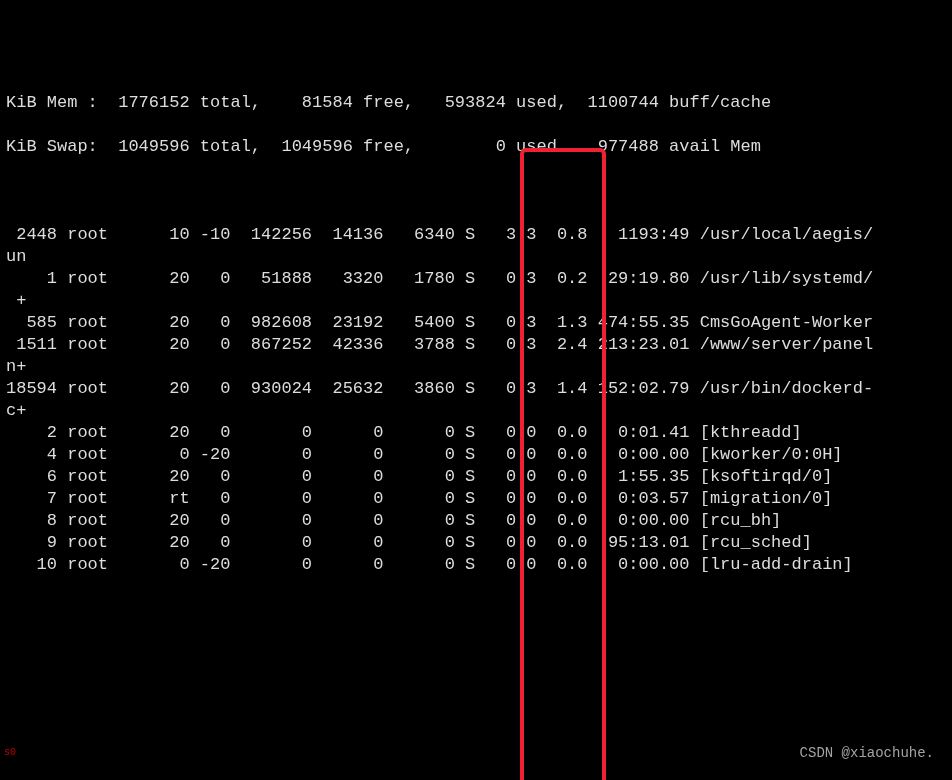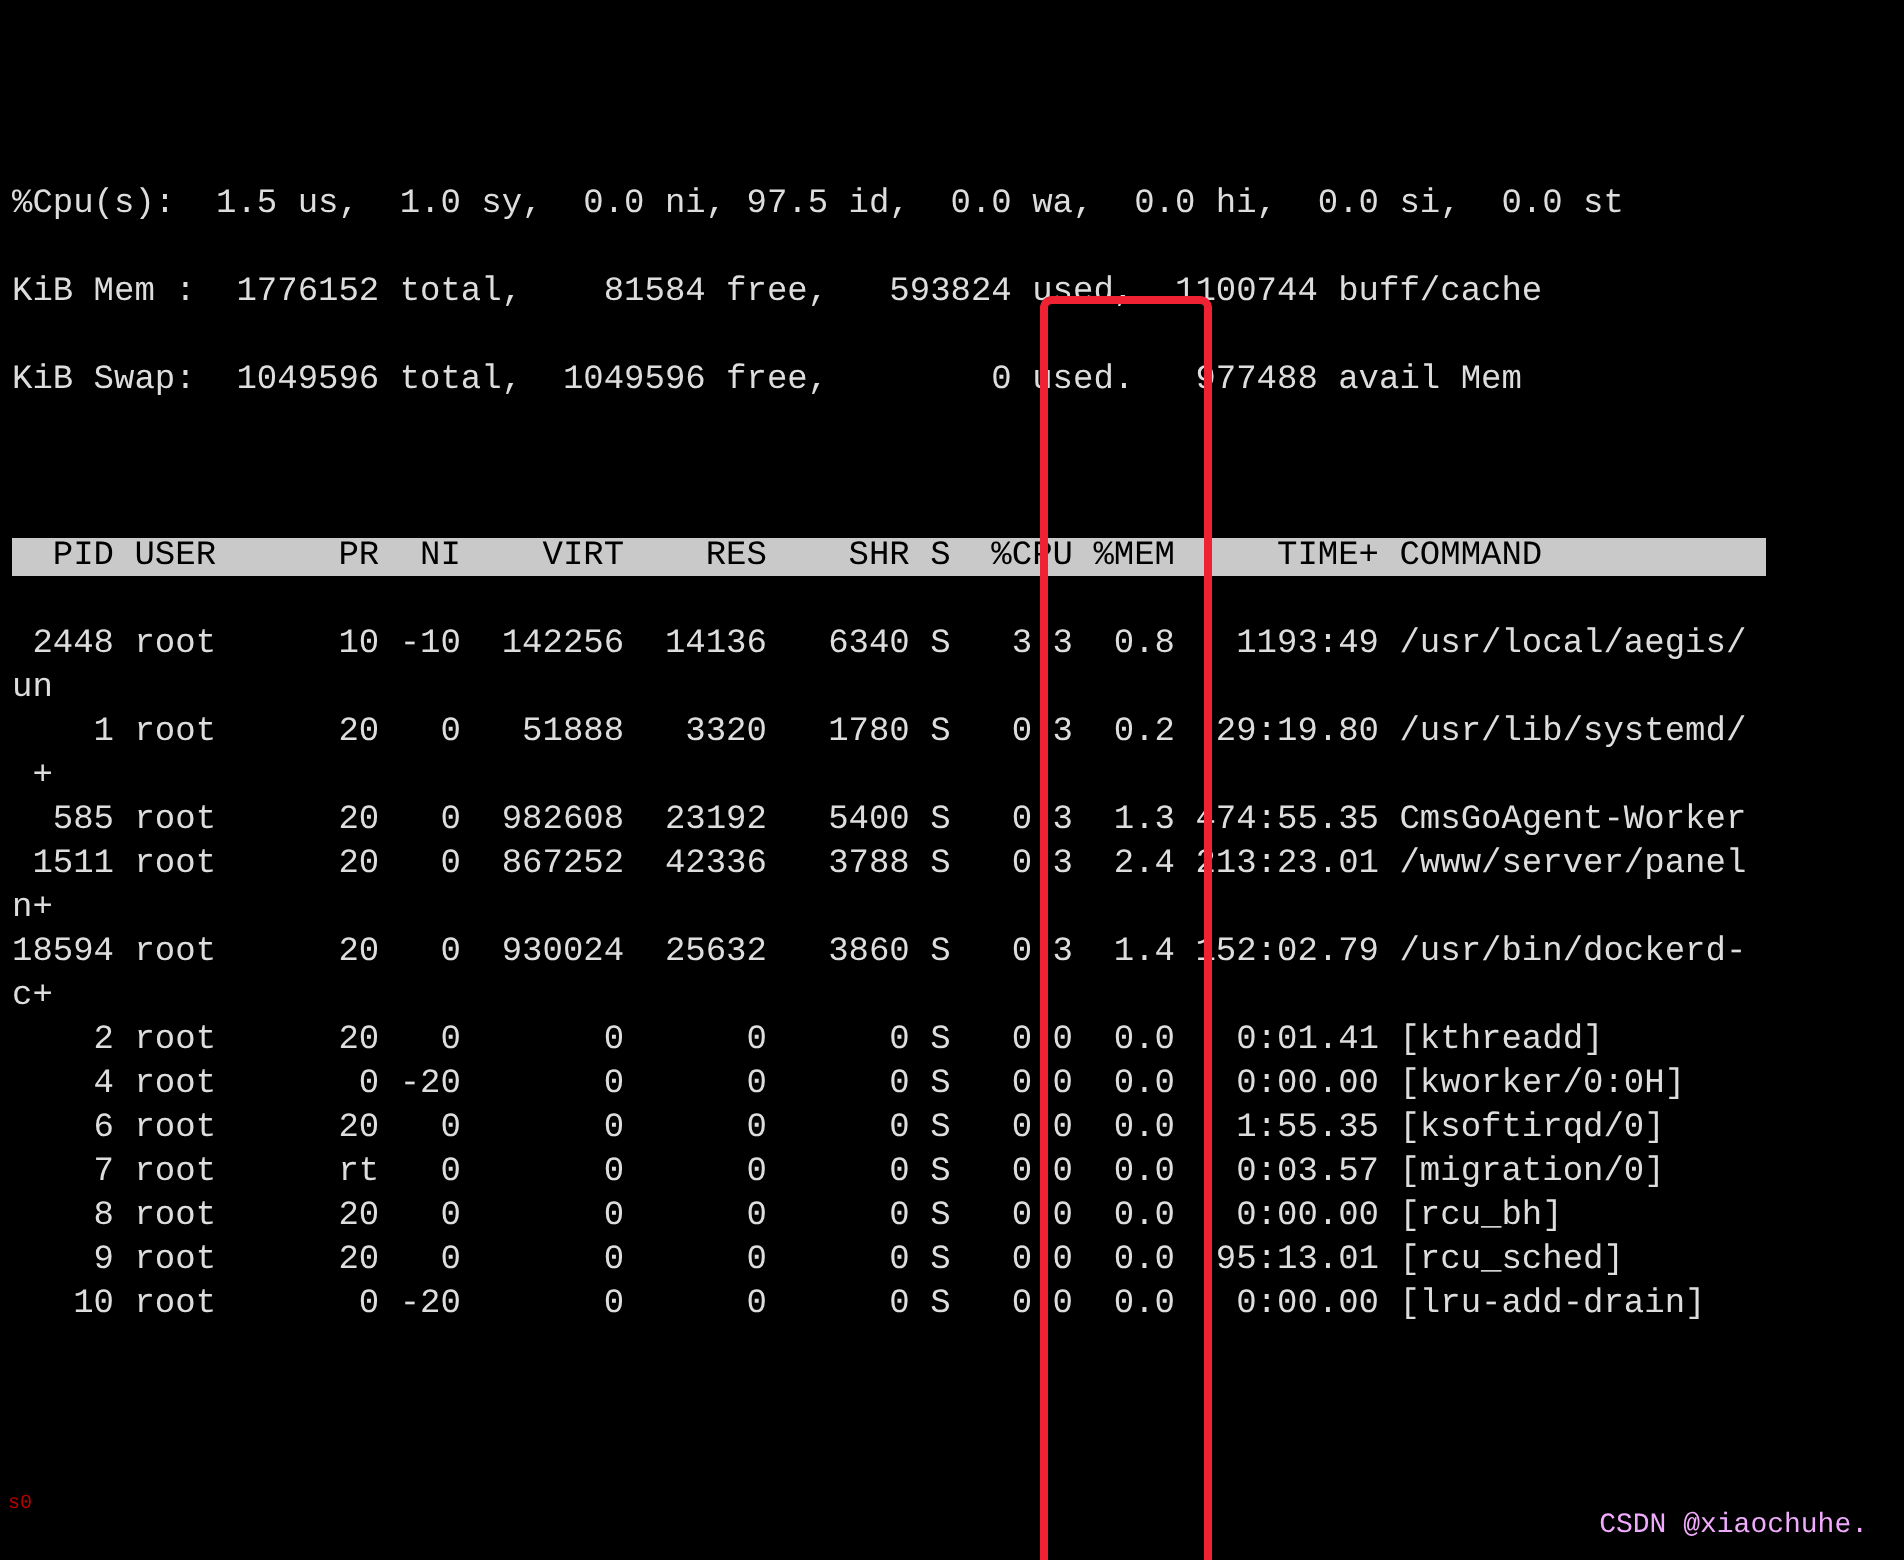--- a/index.html
+++ b/index.html
@@ -1,33 +1,31 @@
 <!DOCTYPE html>
 <html><head>
 <meta charset="utf-8">
 <style>
   html,body{margin:0;padding:0;background:#000;color:#ddd;width:952px;height:780px;overflow:hidden}
   body{font-family:"Courier New",monospace;font-size:17px;line-height:22px;white-space:pre;position:relative}
   .term{padding:4px 2px 0 6px}
   .hdr{background:#c9c9c9;color:#000;display:inline}
   .row{display:block}
   .highlight{position:absolute;border:4px solid #e23;border-radius:6px;pointer-events:none}
-  .watermark{position:absolute;right:18px;bottom:6px;color:#f0abfc;font-size:14px;pointer-events:none}
+  .watermark{position:absolute;right:18px;bottom:16px;color:#a3a3a3;font-size:14px;pointer-events:none}
   .red{color:#b00}
 </style>
 </head>
 <body>
 
 
 <div class="term">
-<span class="row">%Cpu(s):  1.5 us,  1.0 sy,  0.0 ni, 97.5 id,  0.0 wa,  0.0 hi,  0.0 si,  0.0 st</span>
 <span class="row">KiB Mem :  1776152 total,    81584 free,   593824 used,  1100744 buff/cache</span>
 <span class="row">KiB Swap:  1049596 total,  1049596 free,        0 used.   977488 avail Mem</span>
 <span class="row"> </span>
-<span class="row"><span class="hdr">  PID USER      PR  NI    VIRT    RES    SHR S  %CPU %MEM     TIME+ COMMAND           </span></span>
 <div id="rows"><span class="row"> 2448 root      10 -10  142256  14136   6340 S   3.3  0.8   1193:49 /usr/local/aegis/</span><span class="row">un</span><span class="row">    1 root      20   0   51888   3320   1780 S   0.3  0.2  29:19.80 /usr/lib/systemd/</span><span class="row"> +</span><span class="row">  585 root      20   0  982608  23192   5400 S   0.3  1.3 474:55.35 CmsGoAgent-Worker</span><span class="row"> 1511 root      20   0  867252  42336   3788 S   0.3  2.4 213:23.01 /www/server/panel</span><span class="row">n+</span><span class="row">18594 root      20   0  930024  25632   3860 S   0.3  1.4 152:02.79 /usr/bin/dockerd-</span><span class="row">c+</span><span class="row">    2 root      20   0       0      0      0 S   0.0  0.0   0:01.41 [kthreadd]</span><span class="row">    4 root       0 -20       0      0      0 S   0.0  0.0   0:00.00 [kworker/0:0H]</span><span class="row">    6 root      20   0       0      0      0 S   0.0  0.0   1:55.35 [ksoftirqd/0]</span><span class="row">    7 root      rt   0       0      0      0 S   0.0  0.0   0:03.57 [migration/0]</span><span class="row">    8 root      20   0       0      0      0 S   0.0  0.0   0:00.00 [rcu_bh]</span><span class="row">    9 root      20   0       0      0      0 S   0.0  0.0  95:13.01 [rcu_sched]</span><span class="row">   10 root       0 -20       0      0      0 S   0.0  0.0   0:00.00 [lru-add-drain]</span></div>
 </div>
 
 <div class="highlight" style="left: 520px; top: 148px; width: 78px; height: 630px;"></div>
 <div class="watermark">CSDN @xiaochuhe.</div>
 <span class="red" style="position:absolute;left:4px;bottom:16px;font-size:10px">s0</span>
 
 
 
 </body></html>

